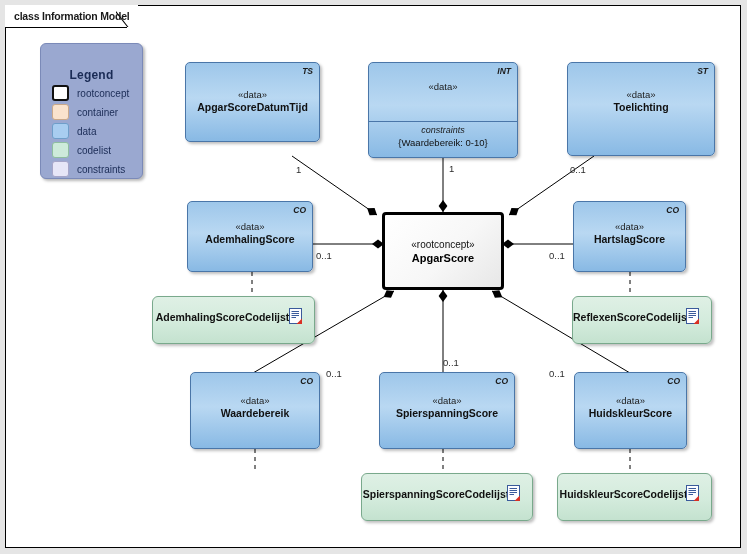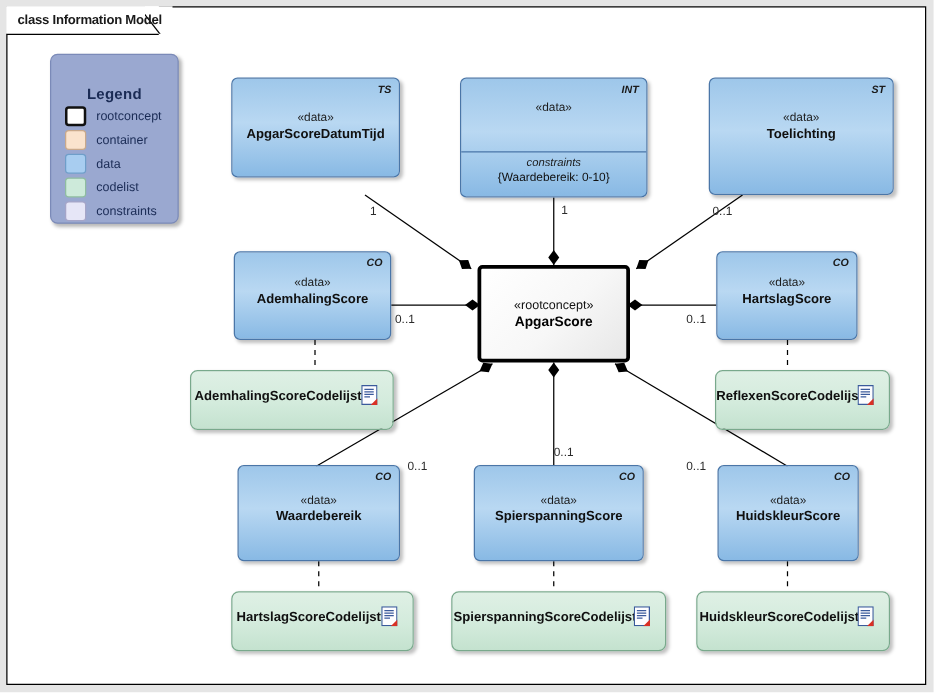--- a/index.html
+++ b/index.html
@@ -320,33 +320,20 @@
       <g stroke="#3a5a9b" stroke-width="1">
         <line x1="2.5" y1="3.5" x2="10" y2="3.5"></line>
         <line x1="2.5" y1="5.5" x2="10" y2="5.5"></line>
         <line x1="2.5" y1="7.5" x2="10" y2="7.5"></line>
         <line x1="2.5" y1="9.5" x2="7" y2="9.5"></line>
       </g>
       <path d="M7.5,16 L13,16 L13,10.5 Z" fill="#d93025"></path>
     </svg>
   </div>
 
-  <div class="node codelist-node" style="left:185px;top:473px;width:146px;height:48px;">
-    <div class="codelist-label" style="padding-right:22px;">HartslagScoreCodelijst</div>
-    <svg class="doc-icon" style="right:12px;top:11px;" viewBox="0 0 13 16">
-      <rect x="0.5" y="0.5" width="12" height="15" fill="#fdfdff" stroke="#3a5a9b"></rect>
-      <g stroke="#3a5a9b" stroke-width="1">
-        <line x1="2.5" y1="3.5" x2="10" y2="3.5"></line>
-        <line x1="2.5" y1="5.5" x2="10" y2="5.5"></line>
-        <line x1="2.5" y1="7.5" x2="10" y2="7.5"></line>
-        <line x1="2.5" y1="9.5" x2="7" y2="9.5"></line>
-      </g>
-      <path d="M7.5,16 L13,16 L13,10.5 Z" fill="#d93025"></path>
-    </svg>
-  </div>
 
   <div class="node codelist-node" style="left:361px;top:473px;width:172px;height:48px;">
     <div class="codelist-label" style="padding-right:22px;">SpierspanningScoreCodelijst</div>
     <svg class="doc-icon" style="right:12px;top:11px;" viewBox="0 0 13 16">
       <rect x="0.5" y="0.5" width="12" height="15" fill="#fdfdff" stroke="#3a5a9b"></rect>
       <g stroke="#3a5a9b" stroke-width="1">
         <line x1="2.5" y1="3.5" x2="10" y2="3.5"></line>
         <line x1="2.5" y1="5.5" x2="10" y2="5.5"></line>
         <line x1="2.5" y1="7.5" x2="10" y2="7.5"></line>
         <line x1="2.5" y1="9.5" x2="7" y2="9.5"></line>

